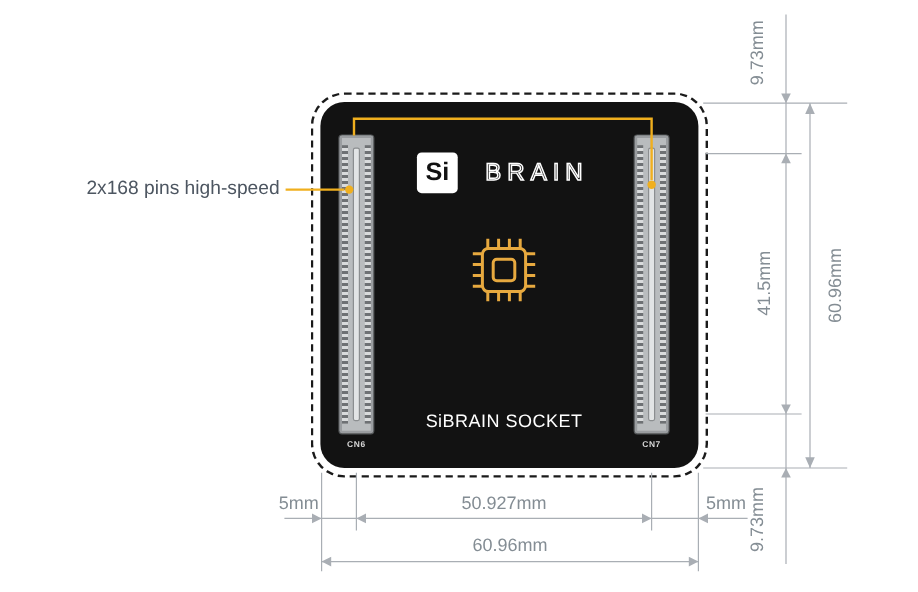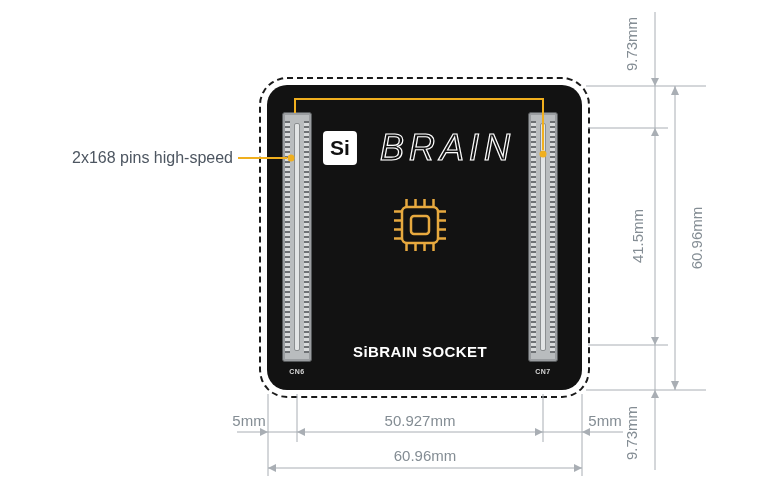--- a/index.html
+++ b/index.html
@@ -26,25 +26,25 @@
     background:#e2e4e5; border:1px solid #8b8e90; border-radius:2px; }
   .cn-label { position:absolute; transform:translate(-50%,-50%); color:#d8d8d8;
     font-size:7px; font-weight:bold; letter-spacing:0.5px; }
 
   
   .logo { position:absolute; left:152px; top:42px; transform:translateX(-50%);
     display:flex; align-items:center; gap:23px; }
   .logo .si { width:34px; height:34px; background:#ffffff; color:#111111;
     font-weight:bold; font-size:21px; display:flex; align-items:center; justify-content:center;
     border-radius:4px; }
-  .logo .brain { font-size:36px; letter-spacing:5px; font-weight:400;
-    color:transparent;font-style:italic; -webkit-text-stroke:1.2px #ffffff; }
+  .logo .brain { font-size:20px; letter-spacing:5px; font-weight:400;
+    color:transparent; -webkit-text-stroke:1.2px #ffffff; }
 
   .socket-label { position:absolute; left:153px; top:258px; transform:translateX(-50%);
-    color:#ffffff; font-size:15px; font-weight:bold; letter-spacing:0.4px; white-space:nowrap; }
+    color:#ffffff; font-size:15px; font-weight:normal; letter-spacing:0.4px; white-space:nowrap; }
 
   .chip { position:absolute; left:153px; top:140px; transform:translate(-50%,-50%); }
 
   
   .annotation { position:absolute; left:28px; top:146px; width:205px; text-align:right;
     color:#4d5661; font-size:16px; font-weight:500; line-height:23px; }
 
   
   .dim { position:absolute; color:#848d94; font-size:15px; white-space:nowrap;
     transform:translate(-50%,-50%); }

